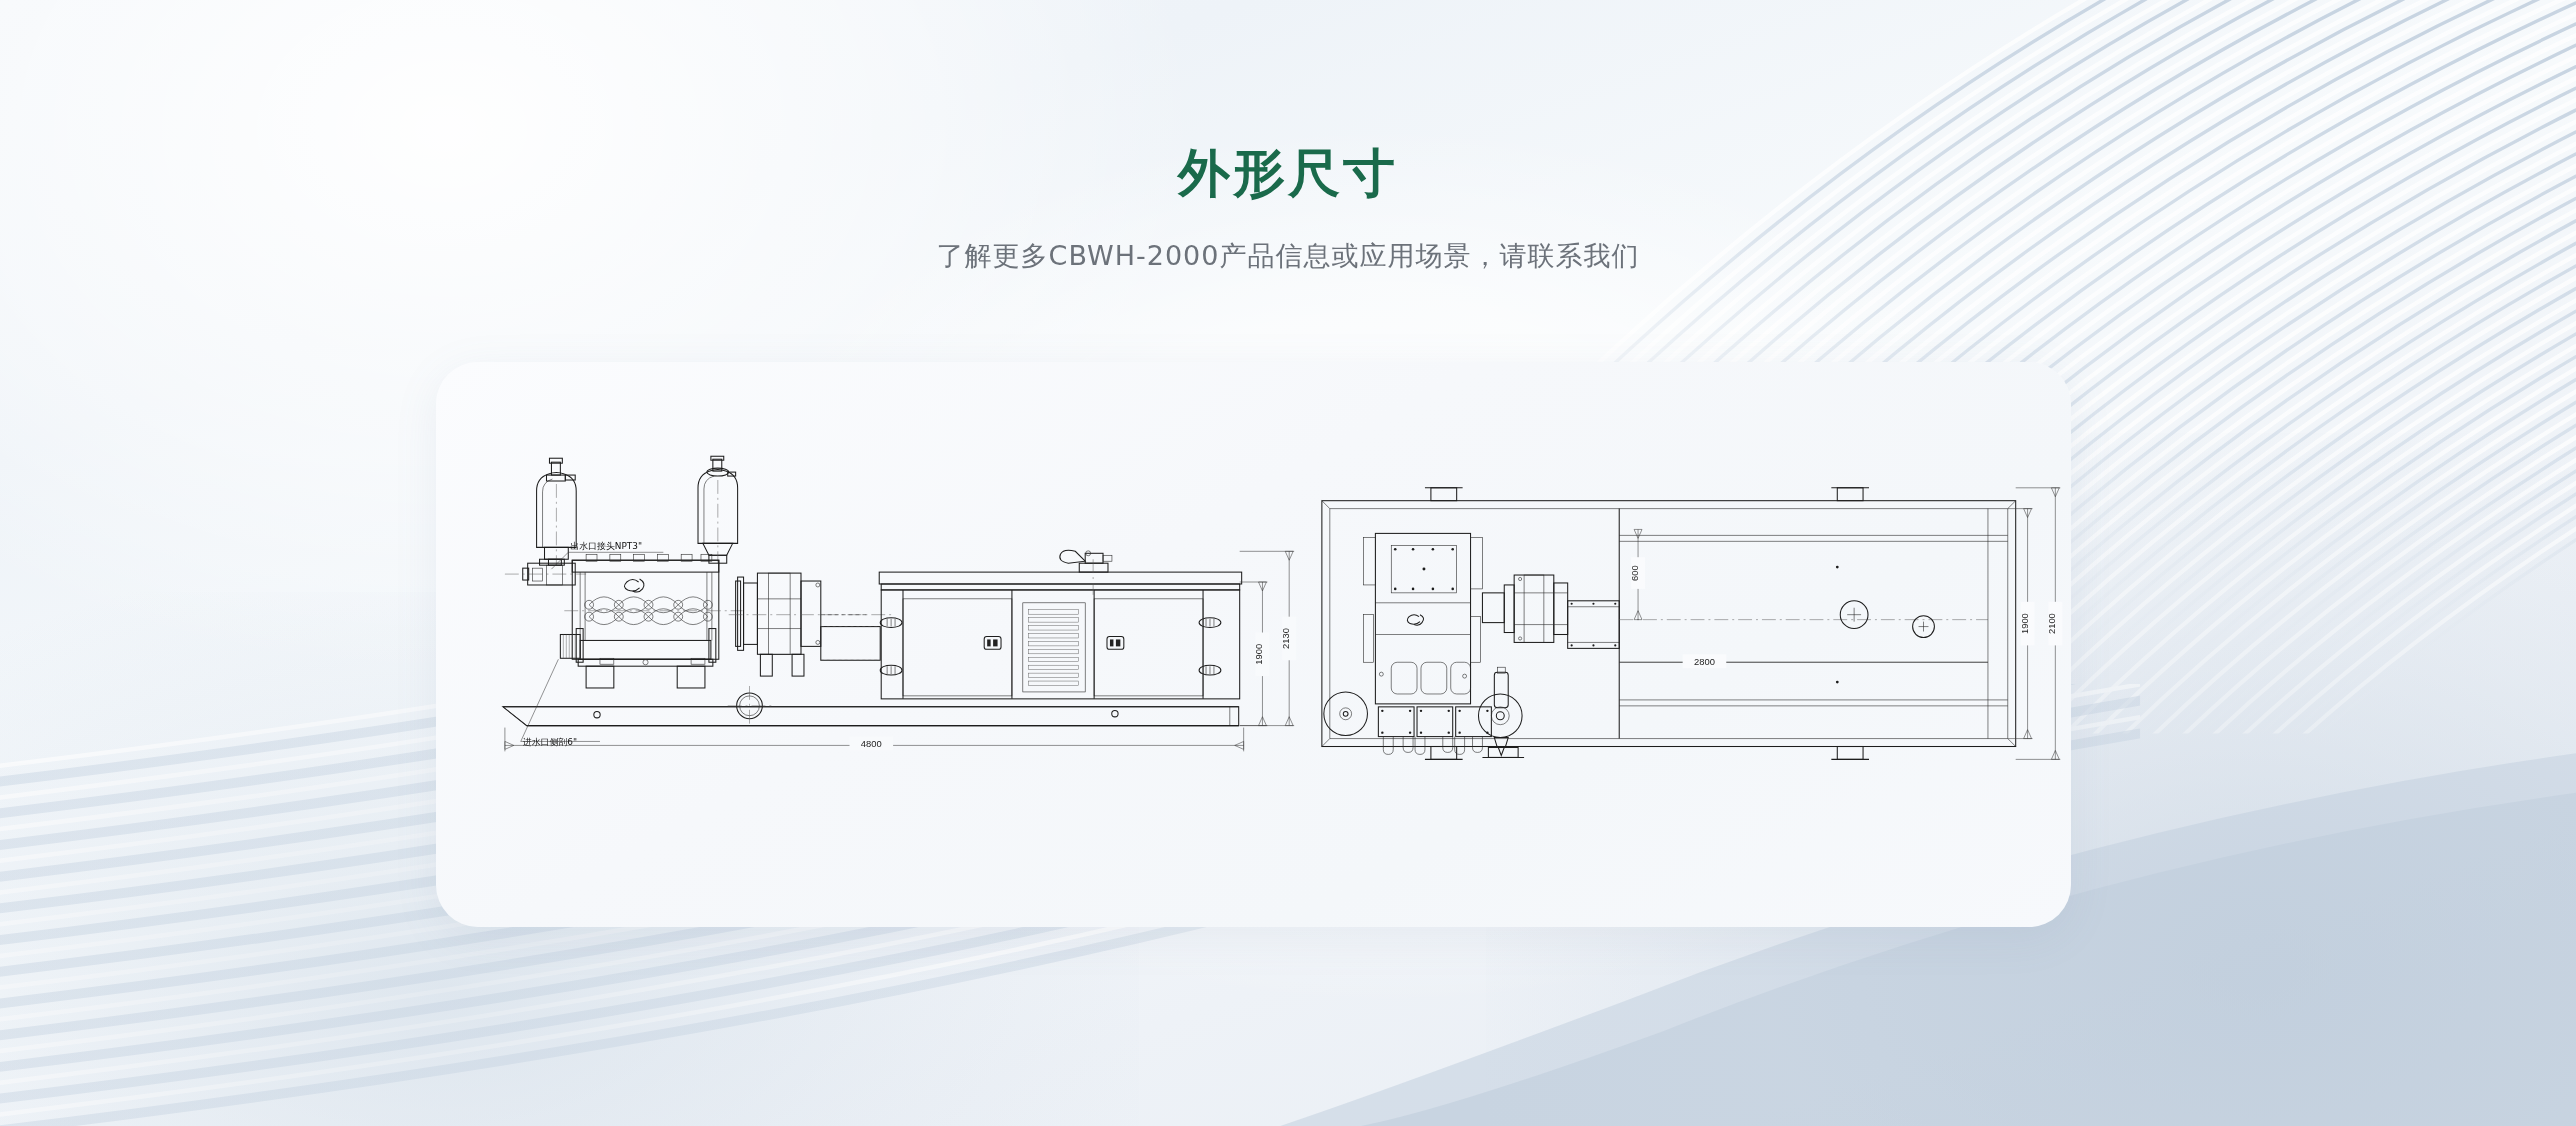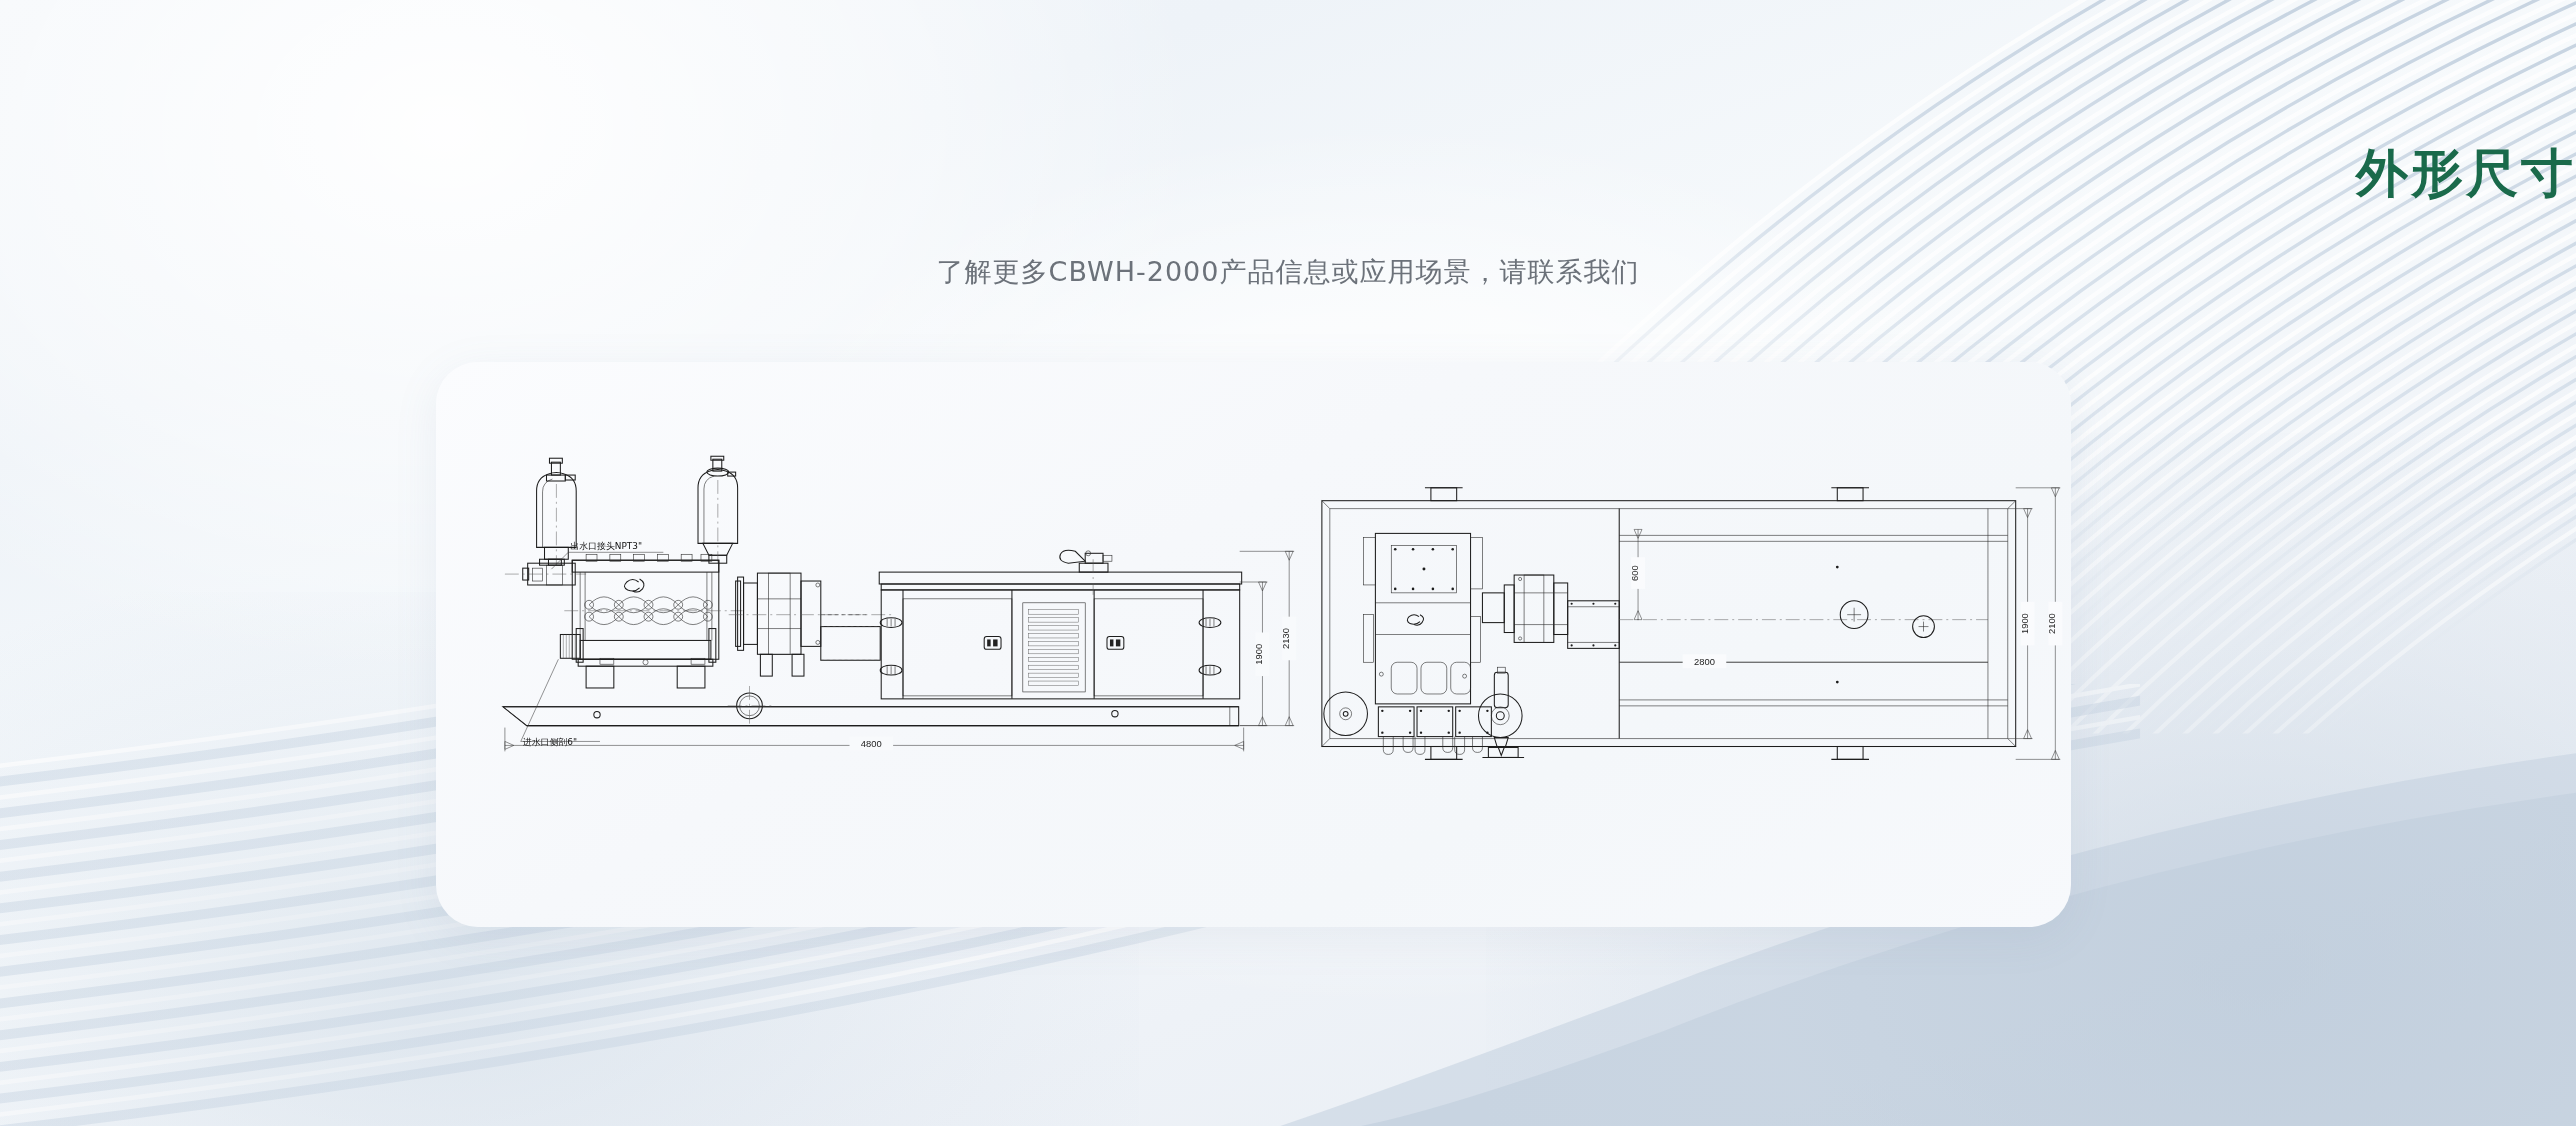--- a/index.html
+++ b/index.html
@@ -72,24 +72,23 @@
   }
   .page-title {
     margin: 0;
     padding-top: 147px;
     font-size: 52px;
     line-height: 1;
     font-weight: bold;
     color: #1a6a4b;
     letter-spacing: 3px;
     font-family: "DejaVu Sans", "Liberation Sans", sans-serif;
-    text-align: right;
   }
   .page-subtitle {
-    margin: 16px;
+    margin: 0;
     padding-top: 38px;
     font-size: 27px;
     line-height: 1.4;
     color: #6c727a;
     letter-spacing: 1px;
     font-family: "DejaVu Sans", "Liberation Sans", sans-serif;
   }
 
   
   .drawing-wrap { position: absolute; }

